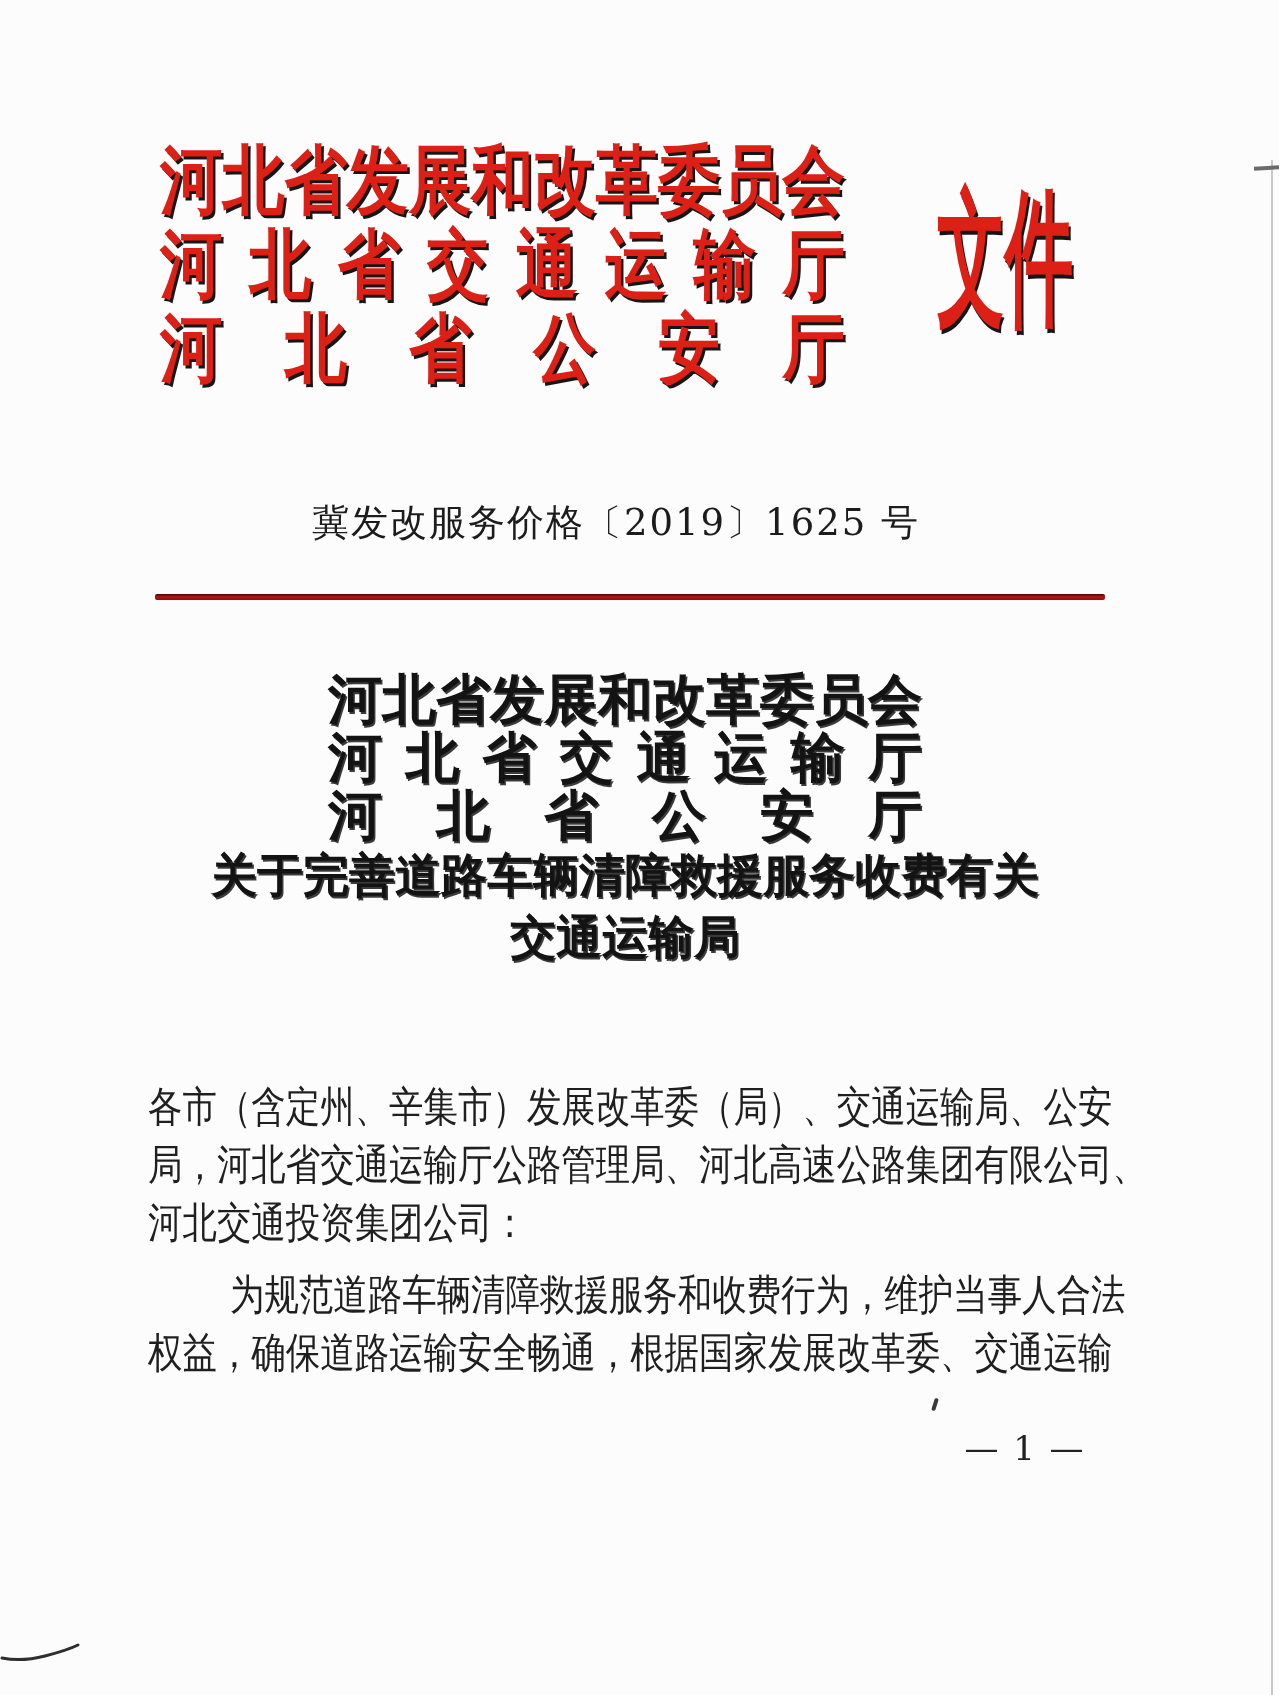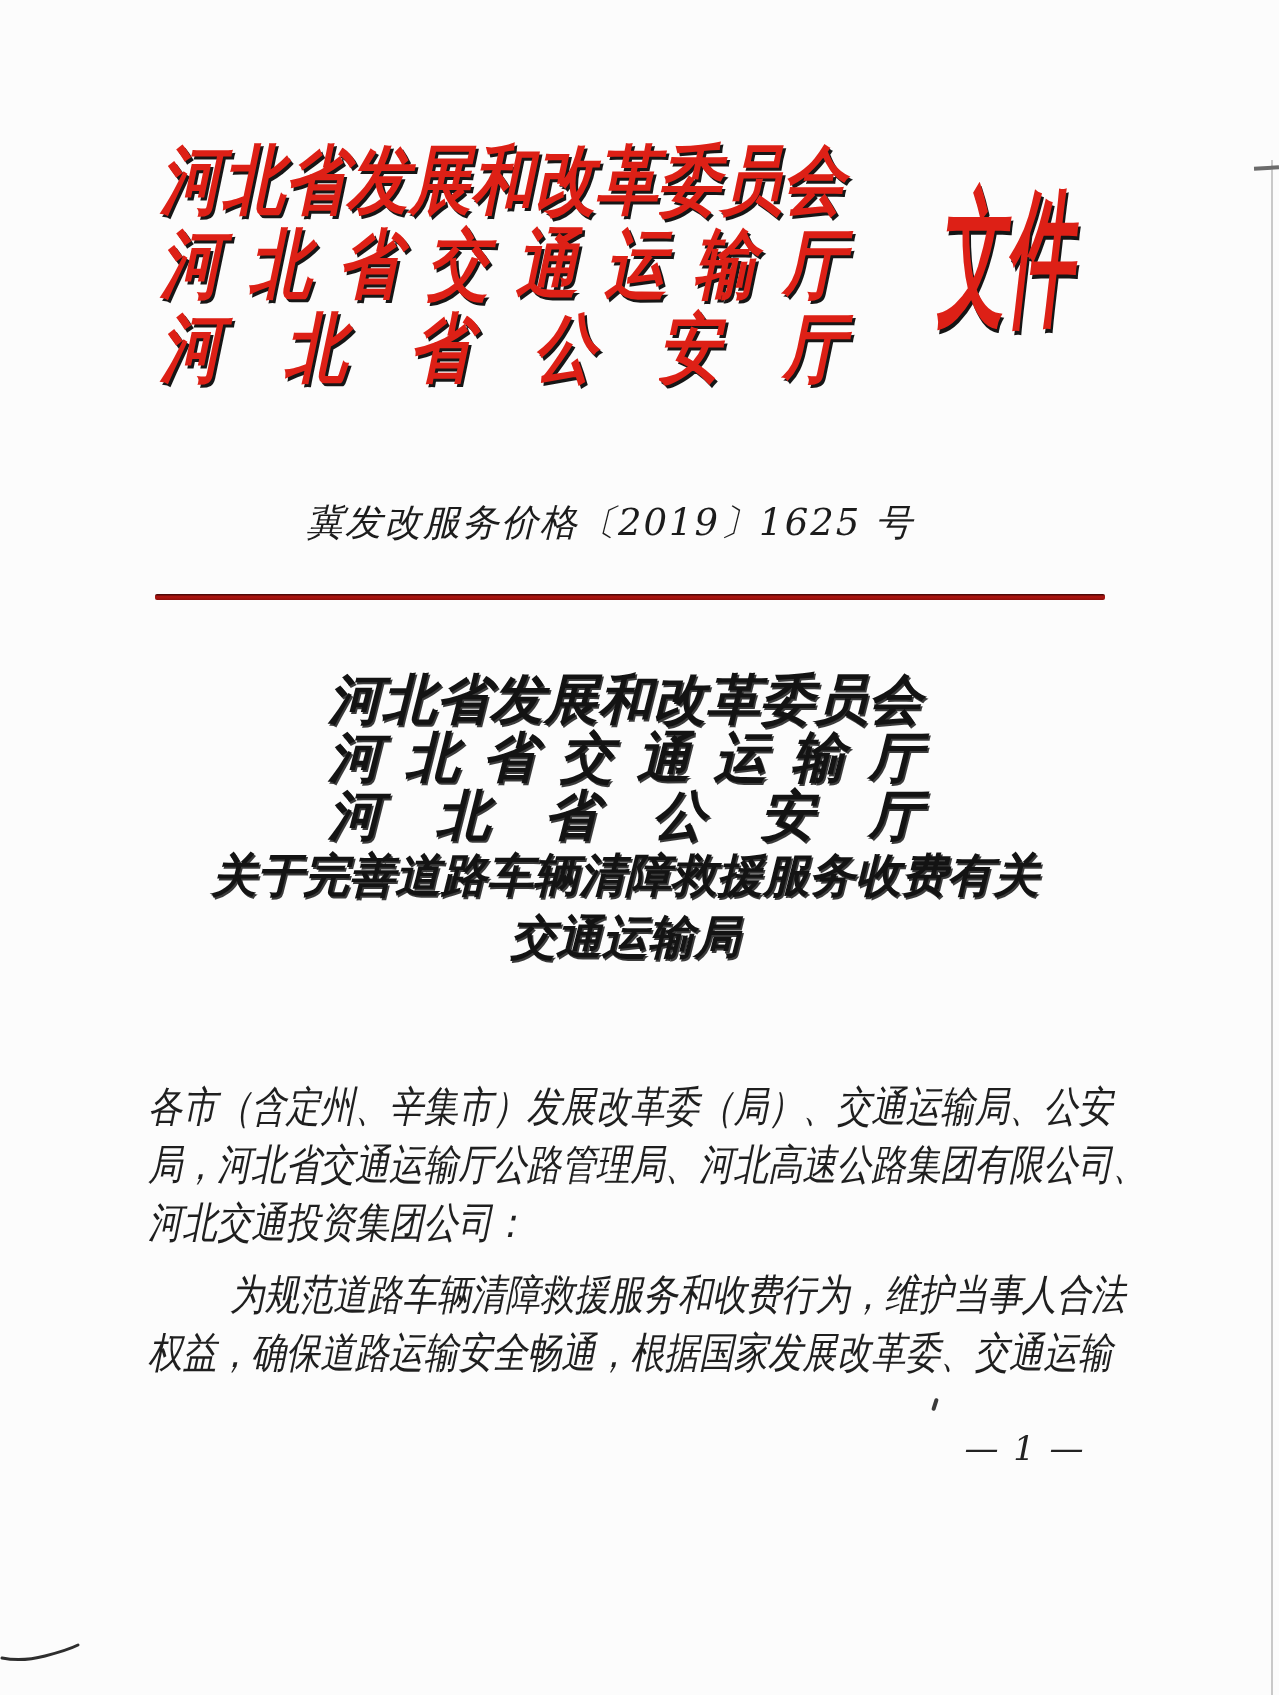--- a/index.html
+++ b/index.html
@@ -5,21 +5,20 @@
   * { margin: 0; padding: 0; box-sizing: border-box; }
   html,body { background: #ffffff; }
   .page {
     position: relative;
     width: 1279px;
     height: 1695px;
     background: #fcfcfc;
     overflow: hidden;
     font-family: "DejaVu Serif", "Liberation Serif", serif;
     color: #1c1c1c;
-    font-style: italic;
   }
 
   
   .masthead {
     position: absolute;
     left: 160px; top: 138px;
     width: 825px;
     transform: scaleX(0.83);
     transform-origin: top left;
     color: #dd2016;
@@ -45,21 +44,21 @@
     letter-spacing: 0px;
     transform: scaleX(0.46);
     transform-origin: top left;
     text-shadow: 4px 4px 0 #151515;
     white-space: nowrap;
   }
 
   
   .doc-number {
     position: absolute;
-    left: 8px; top: 498px;
+    left: 14px; top: 498px;
     width: 1180px;
     text-align: center;
     font-size: 37px;
     letter-spacing: 2px;
     color: #1c1c1c;
     padding-left: 24px;
   }
 
   
   .red-rule {

